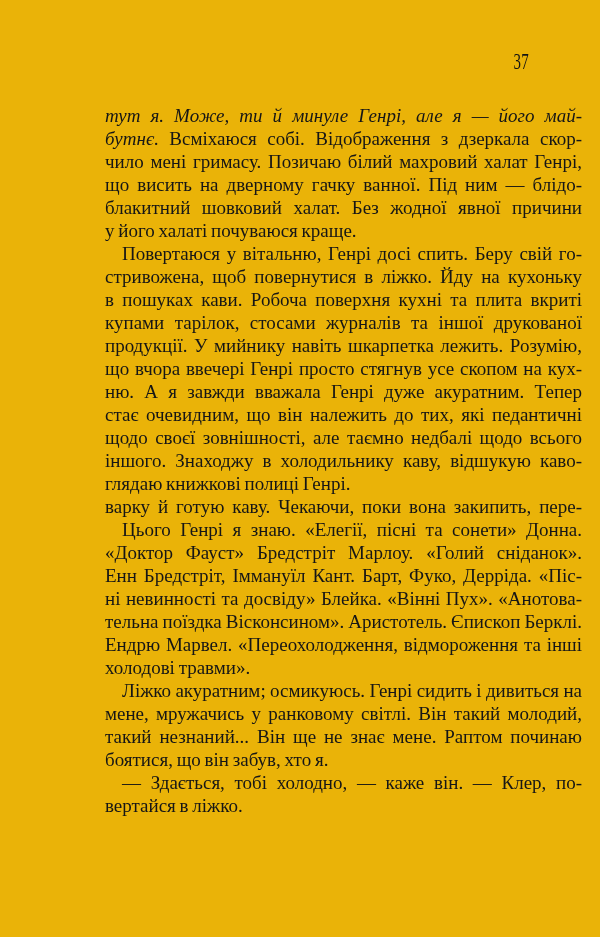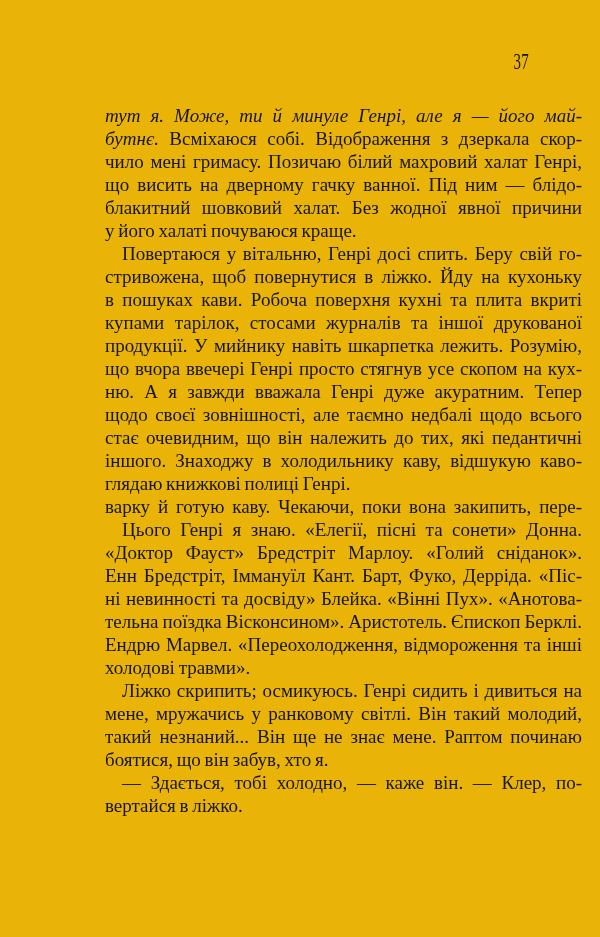--- a/index.html
+++ b/index.html
@@ -78,37 +78,37 @@
         <div class="line last"><span>у його халаті почуваюся краще.</span></div>
       </div>
       <div class="paragraph">
         <div class="line indent"><span>Повертаюся у вітальню, Генрі досі спить. Беру свій го-</span></div>
         <div class="line"><span>стривожена, щоб повернутися в ліжко. Йду на кухоньку</span></div>
         <div class="line"><span>в пошуках кави. Робоча поверхня кухні та плита вкриті</span></div>
         <div class="line"><span>купами тарілок, стосами журналів та іншої друкованої</span></div>
         <div class="line"><span>продукції. У мийнику навіть шкарпетка лежить. Розумію,</span></div>
         <div class="line"><span>що вчора ввечері Генрі просто стягнув усе скопом на кух-</span></div>
         <div class="line"><span>ню. А я завжди вважала Генрі дуже акуратним. Тепер</span></div>
+        <div class="line"><span>стає очевидним, що він належить до тих, які педантичні</span></div>
         <div class="line"><span>щодо своєї зовнішності, але таємно недбалі щодо всього</span></div>
-        <div class="line"><span>стає очевидним, що він належить до тих, які педантичні</span></div>
         <div class="line"><span>іншого. Знаходжу в холодильнику каву, відшукую каво-</span></div>
         <div class="line last"><span>глядаю книжкові полиці Генрі.</span></div>
         <div class="line"><span>варку й готую каву. Чекаючи, поки вона закипить, пере-</span></div>
       </div>
       <div class="paragraph">
         <div class="line indent"><span>Цього Генрі я знаю. «Елегії, пісні та сонети» Донна.</span></div>
         <div class="line"><span>«Доктор Фауст» Бредстріт Марлоу. «Голий сніданок».</span></div>
         <div class="line"><span>Енн Бредстріт, Іммануїл Кант. Барт, Фуко, Дерріда. «Піс-</span></div>
         <div class="line"><span>ні невинності та досвіду» Блейка. «Вінні Пух». «Анотова-</span></div>
         <div class="line"><span>тельна поїздка Вісконсином». Аристотель. Єпископ Берклі.</span></div>
         <div class="line"><span>Ендрю Марвел. «Переохолодження, відмороження та інші</span></div>
         <div class="line last"><span>холодові травми».</span></div>
       </div>
       <div class="paragraph">
-        <div class="line indent"><span>Ліжко скрипить; осмикуюсь. Генрі сидить і дивиться на</span></div>
+        <div class="line indent"><span>Ліжко акуратним; осмикуюсь. Генрі сидить і дивиться на</span></div>
         <div class="line"><span>мене, мружачись у ранковому світлі. Він такий молодий,</span></div>
         <div class="line"><span>такий незнаний... Він ще не знає мене. Раптом починаю</span></div>
         <div class="line last"><span>боятися, що він забув, хто я.</span></div>
       </div>
       <div class="paragraph">
         <div class="line indent"><span>— Здається, тобі холодно, — каже він. — Клер, по-</span></div>
         <div class="line last"><span>вертайся в ліжко.</span></div>
       </div>
     </div>
 </div>

